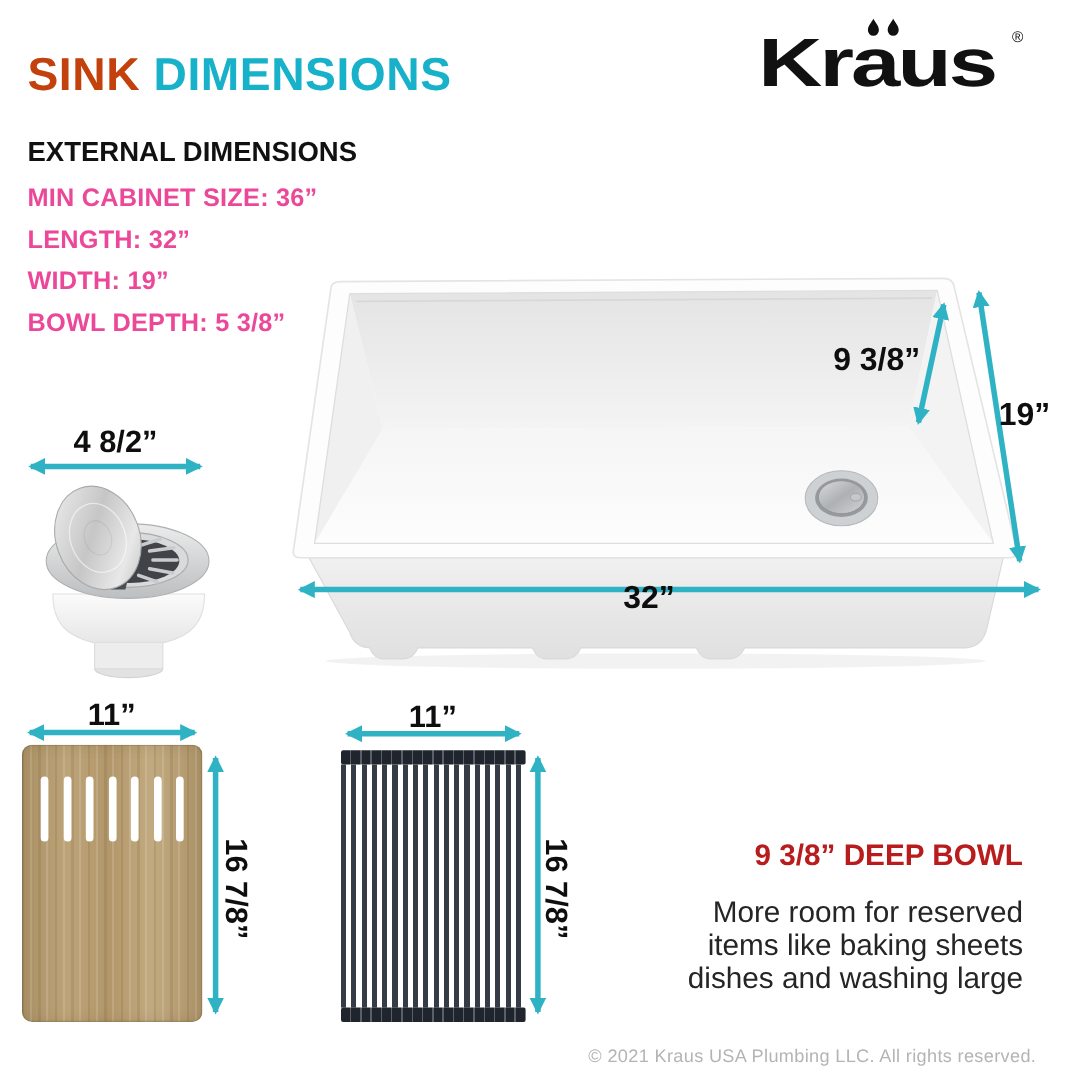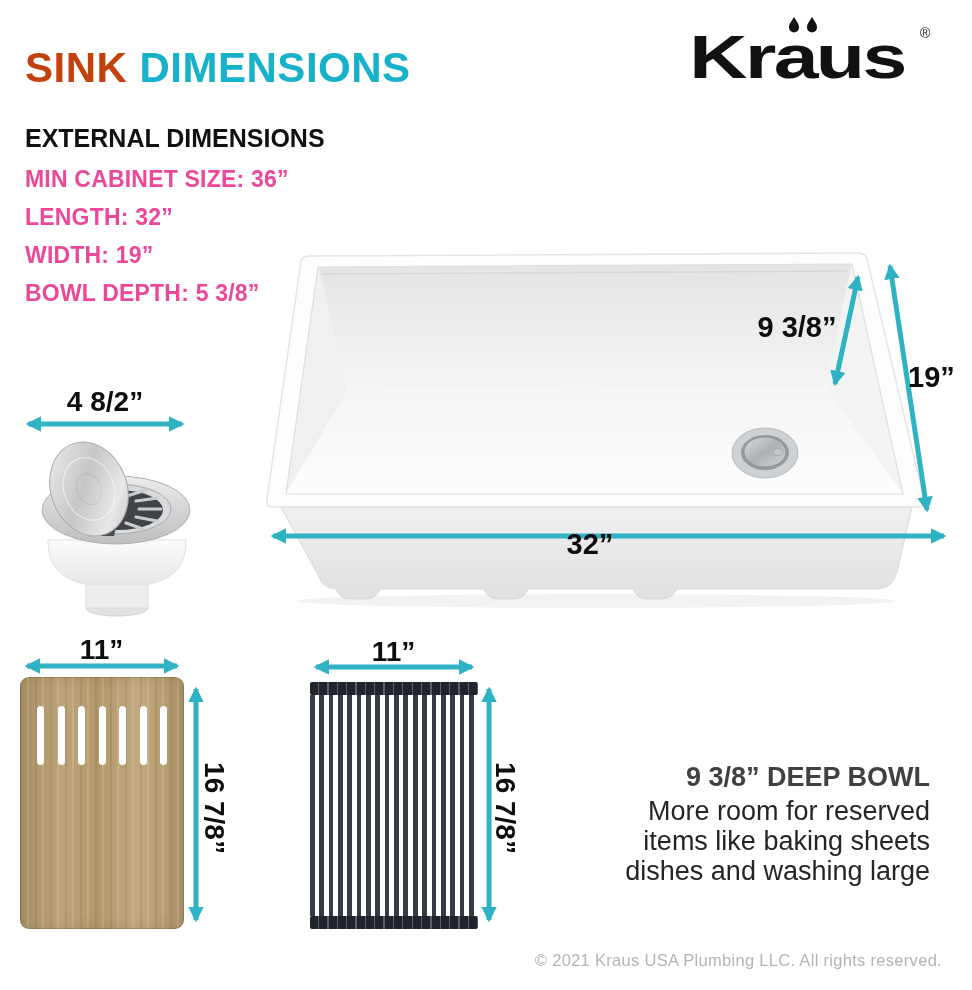--- a/index.html
+++ b/index.html
@@ -50,21 +50,21 @@
   
   .rack{position:absolute;left:310px;top:682px;width:168px;height:247px;display:flex;flex-direction:column;}
   .rack .cap{height:13px;border-radius:2px;
     background:repeating-linear-gradient(90deg,#20242c 0 8px,#5a606b 8px 9.35px);}
   .rack .rods{flex:1;
     background:repeating-linear-gradient(90deg,#363c46 0 4.7px,rgba(0,0,0,0) 4.7px 9.35px);}
 
   
   .feature{position:absolute;right:42px;top:762px;width:430px;text-align:right;
            font-size:27px;line-height:30px;color:#252525;}
-  .feature .feature-heading{font-weight:bold;color:#404040;margin-bottom:4px;}
+  .feature .feature-heading{font-weight:bold;color:#b91c1c;margin-bottom:22px;}
 
   .copyright{position:absolute;right:30px;top:951px;font-size:16.5px;color:#b4b4b4;letter-spacing:.3px;text-align:center;}
 </style>
 </head>
 <body>
 
 <div class="page">
 
   <div class="title">
     <span class="t-black">SINK</span>

